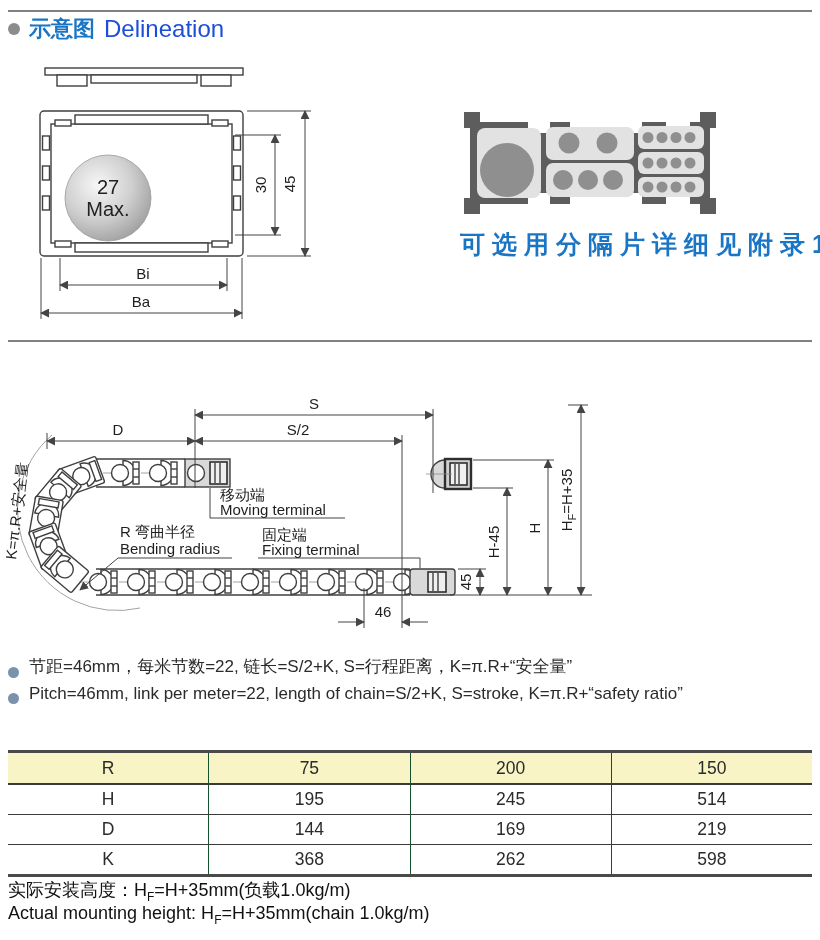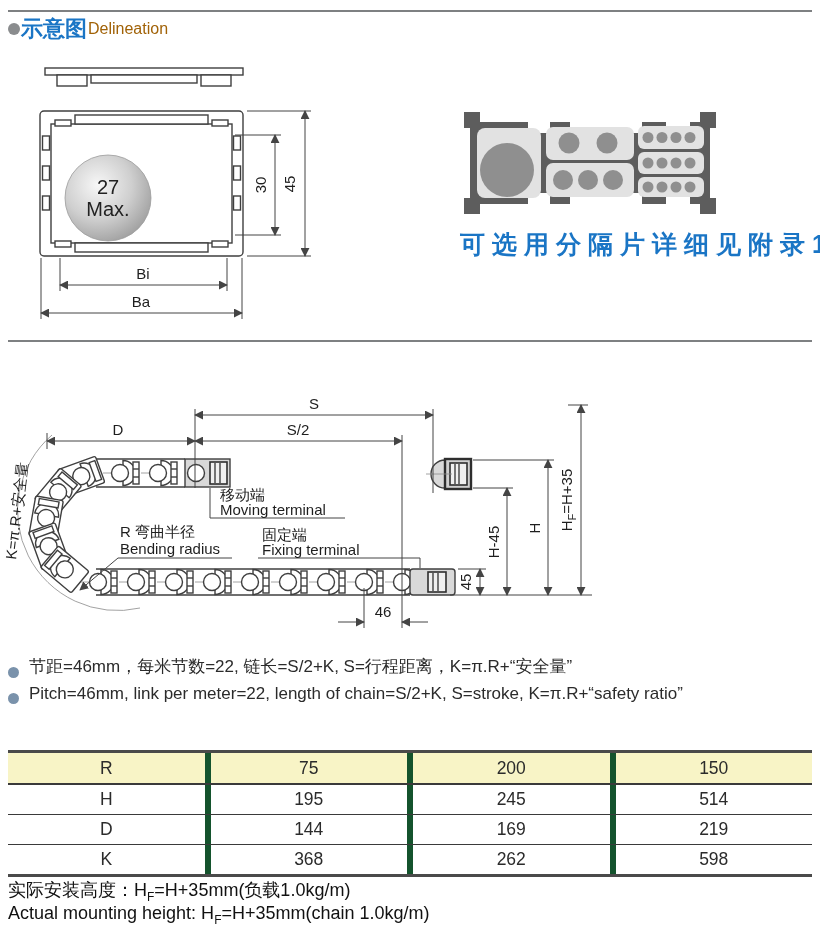--- a/index.html
+++ b/index.html
@@ -1,34 +1,34 @@
 <!DOCTYPE html>
 <html><head>
 <meta charset="utf-8">
 <style>
   html,body{margin:0;padding:0;background:#fff;}
   .page{position:relative;width:820px;height:940px;background:#fff;overflow:hidden;
         font-family:"Liberation Sans","DejaVu Sans",sans-serif;color:#222;}
   .divider{position:absolute;left:8px;width:804px;height:2px;background:#7e8082;}
-  .sec-head{position:absolute;display:flex;align-items:center;gap:1px;white-space:nowrap;}
+  .sec-head{position:absolute;display:flex;align-items:center;gap:9px;white-space:nowrap;}
   .sec-bullet{width:12px;height:12px;border-radius:50%;background:#8a8c8e;flex:none;}
   .sec-zh{font-size:22px;font-weight:bold;color:#1a75c5;}
-  .sec-en{font-size:16px;color:#a16207;}
+  .sec-en{font-size:24px;color:#1d4ed8;}
   .caption{position:absolute;color:#1a75c5;font-weight:bold;font-size:25px;
            letter-spacing:7px;white-space:nowrap;}
   .note{position:absolute;display:flex;align-items:flex-end;gap:10px;
         font-size:17px;color:#2b2b2b;white-space:nowrap;}
   .note-bullet{width:11px;height:11px;border-radius:50%;background:#7a92ab;margin-top:4px;flex:none;}
   .dtable{position:absolute;left:8px;top:750px;width:804px;
           border-top:3px solid #4a4a4a;border-bottom:3px solid #4a4a4a;}
   .trow{display:flex;height:29px;}
   .trow.hdr{background:#f8f4c6;height:30px;border-bottom:2px solid #3a3a3a;}
   .trow + .trow + .trow{border-top:1px solid #3a3a3a;}
   .tcell{flex:1 1 25%;display:flex;align-items:center;justify-content:center;
-         font-size:17.5px;color:#2b2b2b;border-left:6px solid #14532d;}
+         font-size:17.5px;color:#2b2b2b;border-left:1px solid #14532d;}
   .tcell:first-child{border-left:none;}
   .footer-line{position:absolute;left:8px;font-size:18px;color:#111;white-space:nowrap;}
   .footer-line sub{font-size:12px;}
   svg{position:absolute;overflow:visible;font-family:inherit;}
   svg text{fill:#222;}
   .s{stroke:#3f3f3f;fill:none;stroke-width:1.4;}
   .w{fill:#fff;stroke:#3f3f3f;stroke-width:1.4;}
   .g{fill:#d9d9d9;stroke:#3f3f3f;stroke-width:1.4;}
   .gb{fill:#d0d0d0;stroke:#2e2e2e;stroke-width:2.4;}
   .ib{fill:#efefef;stroke:#2e2e2e;stroke-width:1.6;}

